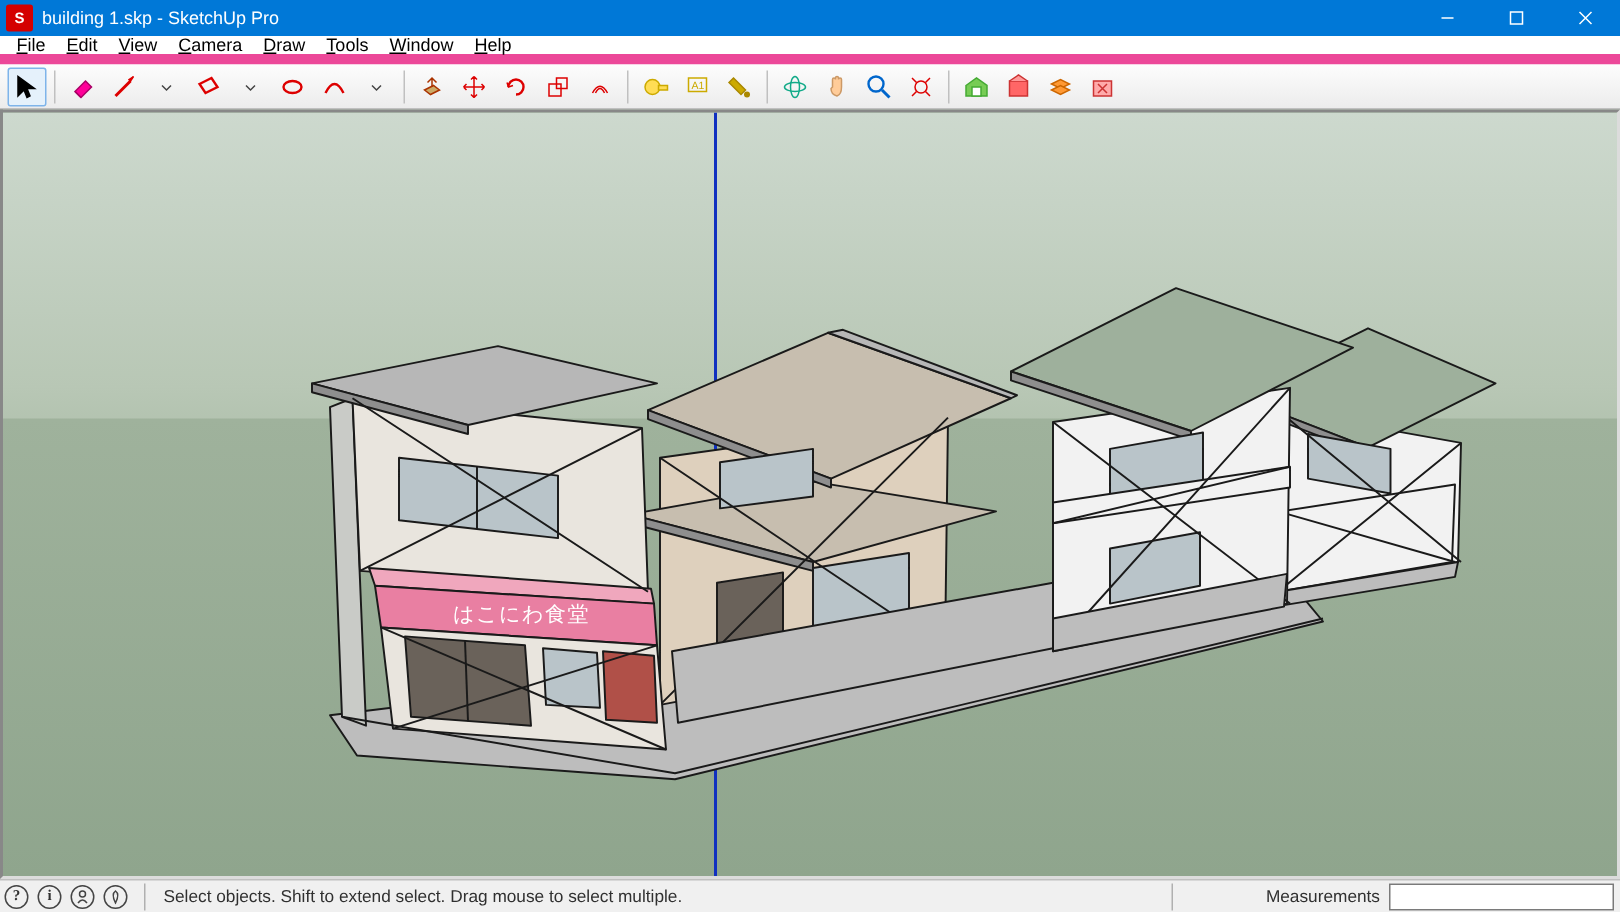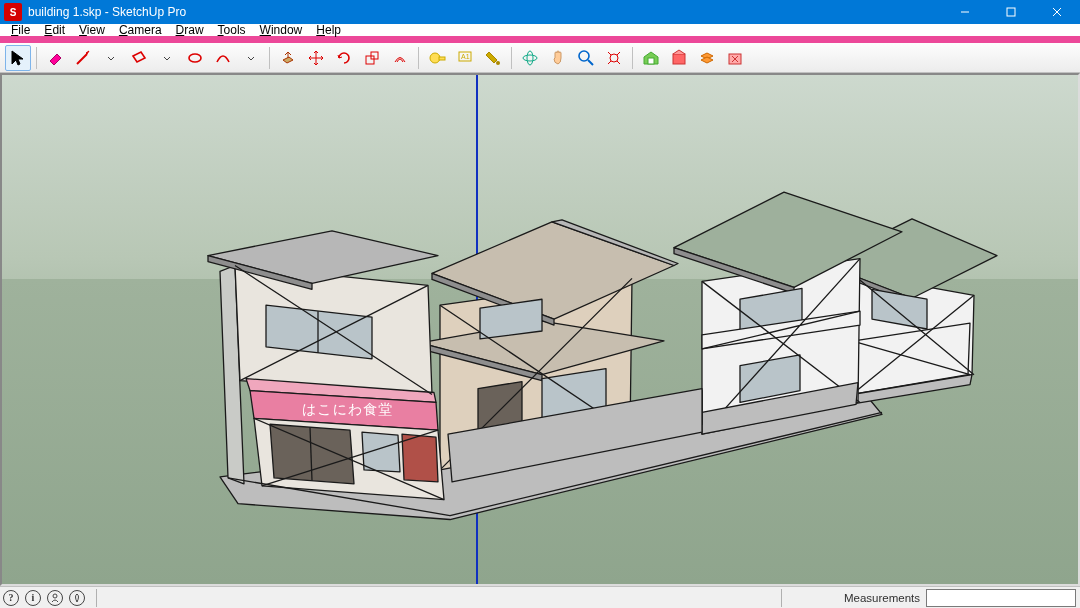--- a/index.html
+++ b/index.html
@@ -328,17 +328,18 @@
         <circle cx="5" cy="3" r="2" fill="none" stroke="#444"></circle>
         <path d="M2 9 Q5 5 8 9" fill="none" stroke="#444"></path>
       </svg>
     </div>
   <div class="circ">
       <svg width="10" height="10" viewBox="0 0 10 10">
         <path d="M5 1 Q8 3 5 9 Q2 3 5 1 Z" fill="none" stroke="#444"></path>
       </svg>
     </div>
   <div class="divider"></div>
+  <div class="hint">Select objects. Shift to extend select. Drag mouse to select multiple.</div>
   <div class="flex"></div>
   <div class="divider"></div>
   <div class="meas-label">Measurements</div>
   <div class="meas-box"></div>
 </div>
 
 </body></html>

